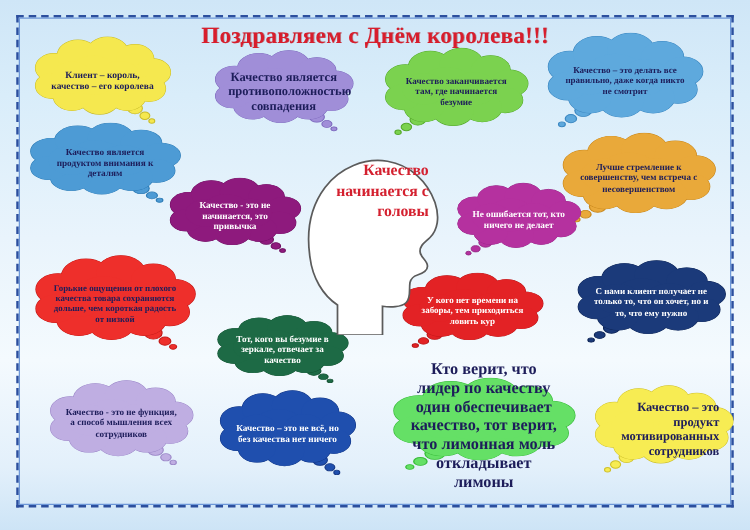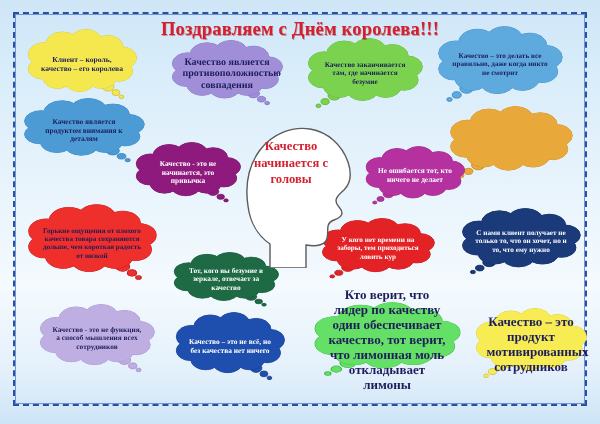--- a/index.html
+++ b/index.html
@@ -90,23 +90,23 @@
     left: 232px;
     top: 112px;
     width: 122px;
     height: 156px;
     z-index: 20;
   }
   #head svg { display: block; width: 100%; height: 100%; }
   #head-text {
     position: absolute;
     left: 239px;
-    top: 138px;
+    top: 128px;
     width: 104px;
-    text-align: center;
+    text-align: right;
     font-family: "Liberation Serif", serif;
     font-weight: bold;
     font-size: 12.6px;
     line-height: 1.32;
     color: #d4202f;
     z-index: 25;
   }
 </style>
 </head>
 <body>
@@ -363,20 +363,21 @@
               <circle cx="96" cy="80" r="19"></circle>
               <circle cx="68" cy="84" r="20"></circle>
               <circle cx="40" cy="80" r="19"></circle>
               <circle cx="20" cy="66" r="17"></circle>
               <circle cx="62" cy="52" r="26"></circle>
               <circle cx="88" cy="55" r="22"></circle>
               <circle cx="40" cy="55" r="21"></circle>
       </g>
     </svg>
         </div>
+        <div class="txt t-dark" style="font-size: 7.3px; color: rgb(29, 29, 90);">Лучше стремление к совершенству, чем встреча с несовершенством</div>
       </div>
       <div class="cloud" style="left: 134px; top: 142px; width: 108px; height: 62px;">
         <div class="svg-wrap">
           <svg viewBox="0 0 142 120" preserveAspectRatio="none">
       <g fill="#8e1a7d" stroke="#6d0f60" stroke-width="1.1">
         <circle cx="104" cy="96" r="7.5"></circle>
              <circle cx="114" cy="106" r="5"></circle>
              <circle cx="121" cy="113" r="3"></circle>
       </g>
       <g fill="#8e1a7d" stroke="#6d0f60" stroke-width="1.1">
@@ -782,21 +783,21 @@
               <circle cx="96" cy="80" r="19"></circle>
               <circle cx="68" cy="84" r="20"></circle>
               <circle cx="40" cy="80" r="19"></circle>
               <circle cx="20" cy="66" r="17"></circle>
               <circle cx="62" cy="52" r="26"></circle>
               <circle cx="88" cy="55" r="22"></circle>
               <circle cx="40" cy="55" r="21"></circle>
       </g>
     </svg>
         </div>
-        <div class="txt t-dark" style="font-size: 13px; color: rgb(29, 29, 90);">Качество – это продукт мотивированных сотрудников</div>
+        <div class="txt t-dark" style="font-size: 10px; color: rgb(29, 29, 90); text-align: right;">Качество – это продукт мотивированных сотрудников</div>
       </div>
     </div>
 
   <div id="head">
     <svg viewBox="0 0 122 156" preserveAspectRatio="none">
       <path d="M38 156 L38 132 C26 124 18 110 16 94 C13 74 16 54 28 38
                C40 22 60 14 78 17 C96 20 110 33 116 50
                C120 62 118 72 112 78 C108 82 104 84 104 89
                C104 94 110 96 110 101 C110 105 105 107 102 108
                C99 109 97 110 96 114 C95 120 97 126 93 130

